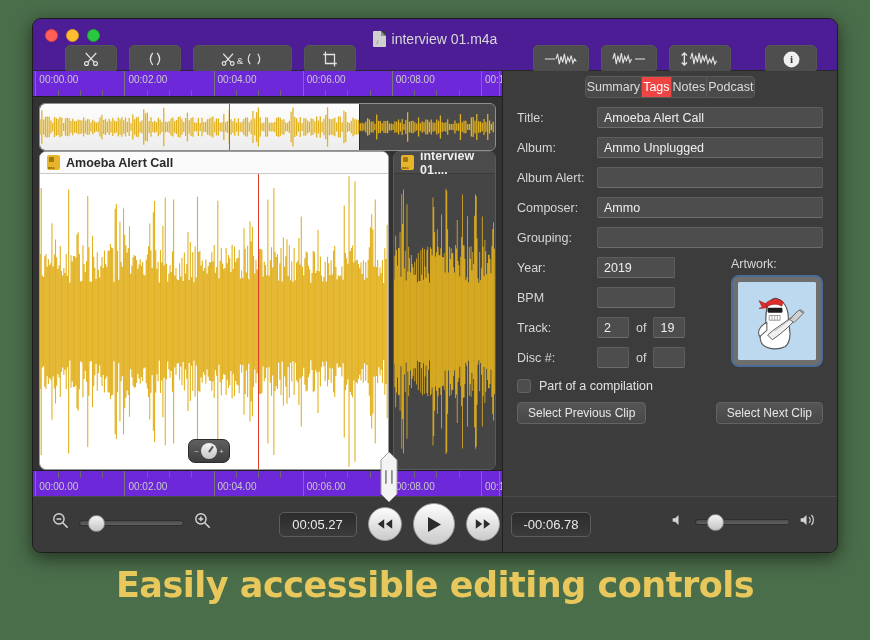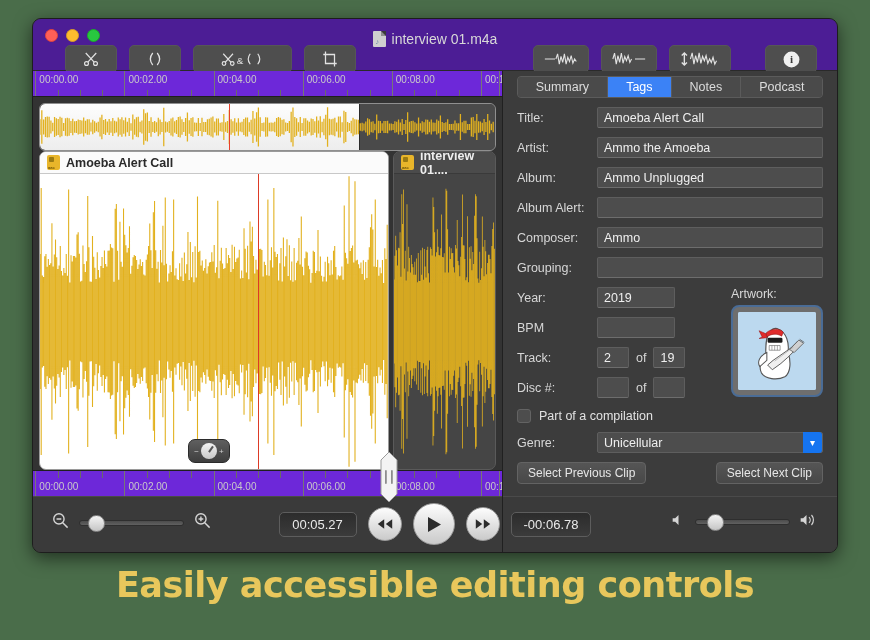--- a/index.html
+++ b/index.html
@@ -188,25 +188,25 @@
   
   #tabbar{
     height:32px; display:flex; align-items:center; justify-content:center;
     background:#3c3c3c;
   }
   .tabs{
     display:flex; border:1px solid #5b5b5b; border-radius:4px; overflow:hidden;
     background:#4a4a4a;
   }
   .tab{
-    padding:3px 18px; font-size:12.5px; color:#dcdcdc;
+    padding:3px 1px; font-size:12.5px; color:#dcdcdc;
     border-right:1px solid #5b5b5b; background:#4a4a4a;
   }
   .tab:last-child{border-right:none;}
-  .tab.active{ background:#3b82f6; color:#fff;}
+  .tab.active{ background:#ef4444; color:#fff;}
   #tagform{ padding:4px 14px 0 14px; }
   .row{ display:flex; align-items:center; margin-bottom:9px; }
   .flabel{
     width:80px; flex:0 0 80px; color:#d7d7d7; font-size:12.5px;
   }
   .fin{
     flex:1; height:21px; background:#4d4d4d;
     border:1px solid #5e5e5e; border-bottom-color:#6d6d6d;
     border-radius:2px; color:#efefef; font-size:12.5px;
     padding:0 6px; display:flex; align-items:center;
@@ -508,24 +508,20 @@
           <div class="tab">Podcast</div>
         </div>
       </div>
 
       <div id="tagform">
         <div class="row">
           <span class="flabel">Title:</span>
           <span class="fin">Amoeba Alert Call</span>
         </div>
         <div class="row">
-          <span class="flabel">Artist:</span>
-          <span class="fin">Ammo the Amoeba</span>
-        </div>
-        <div class="row">
           <span class="flabel">Album:</span>
           <span class="fin">Ammo Unplugged</span>
         </div>
         <div class="row">
           <span class="flabel">Album Alert:</span>
           <span class="fin"></span>
         </div>
         <div class="row">
           <span class="flabel">Composer:</span>
           <span class="fin">Ammo</span>
@@ -586,27 +582,20 @@
               </div>
             </div>
           </div>
         </div>
 
         <div class="row" style="margin-top:2px;">
           <span class="chk"></span>
           <span class="chk-lbl">Part of a compilation</span>
         </div>
 
-        <div class="row">
-          <span class="flabel">Genre:</span>
-          <span id="genre-sel">
-            <span>Unicellular</span>
-            <span id="genre-arrow">▾</span>
-          </span>
-        </div>
       </div>
 
       <div id="clipbtns">
         <span class="clipbtn">Select Previous Clip</span>
         <span class="clipbtn">Select Next Clip</span>
       </div>
 
       <div style="position:absolute;left:0;right:0;bottom:0;height:56px;background:#3a3a3a;border-top:1px solid #4a4a4a;">
         <div style="position:absolute;right:18px;top:16px;display:flex;align-items:center;gap:9px;">
           <span>

